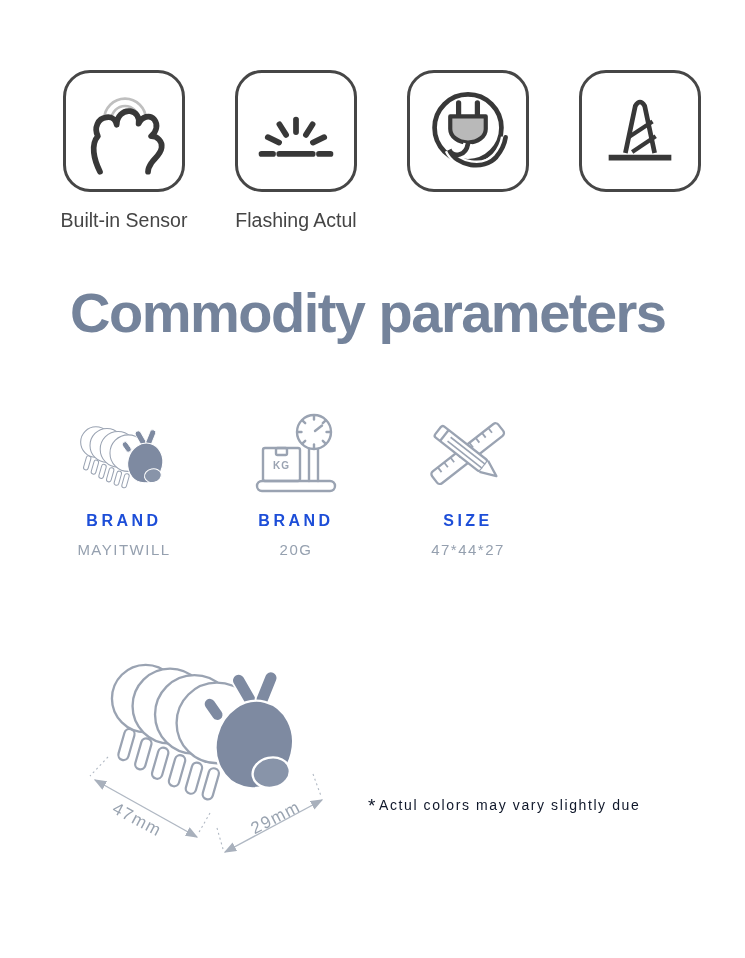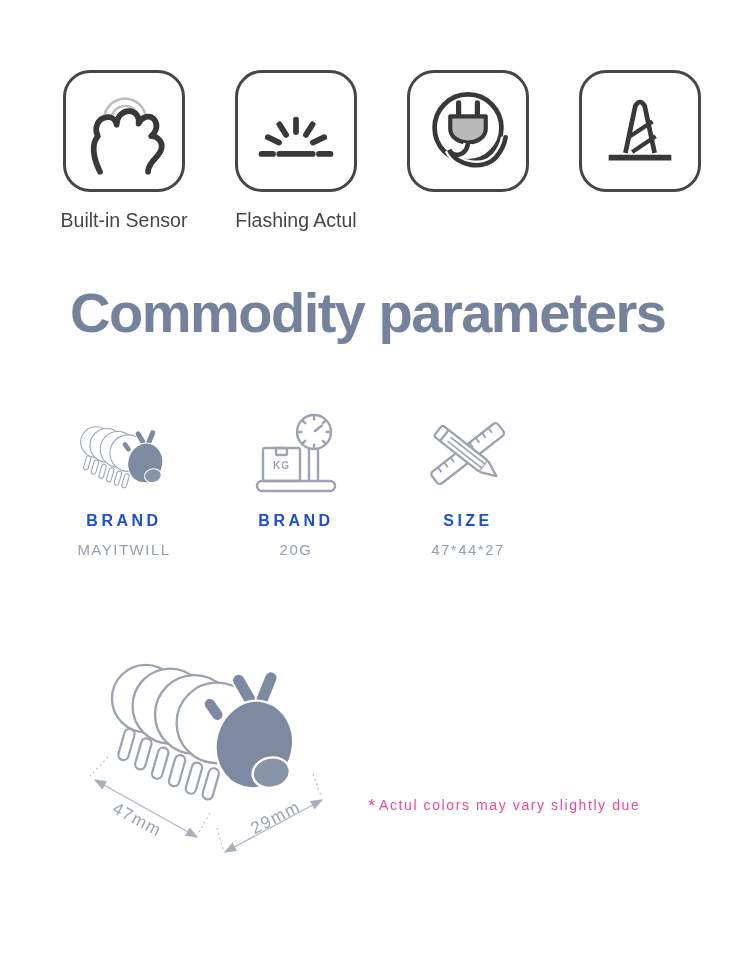--- a/index.html
+++ b/index.html
@@ -29,21 +29,21 @@
 
   
   .figure{position:absolute;left:95px;top:648px;}
   .dims{position:absolute;left:70px;top:645px;}
   .dim-label{position:absolute;font-size:17px;letter-spacing:1.5px;color:#99A3B0;
              width:74px;text-align:center;}
   .dim-label.len{left:100px;top:810px;transform:rotate(28deg);}
   .dim-label.dep{left:239px;top:808px;transform:rotate(-27deg);}
 
   
-  .footnote{position:absolute;left:368px;top:795px;width:375px;color:#ec4899;}
+  .footnote{position:absolute;left:368px;top:795px;width:375px;color:#0f172a;}
   .footnote .l1{font-size:14px;letter-spacing:1.6px;}
   .footnote .marker{font-size:19px;vertical-align:-2px;margin-right:2px;}
   .footnote .l2{margin-top:27px;font-size:14px;letter-spacing:0.3px;white-space:nowrap;}
 
   svg{display:block;}
 </style>
 </head>
 <body>
 
 <div class="page">

